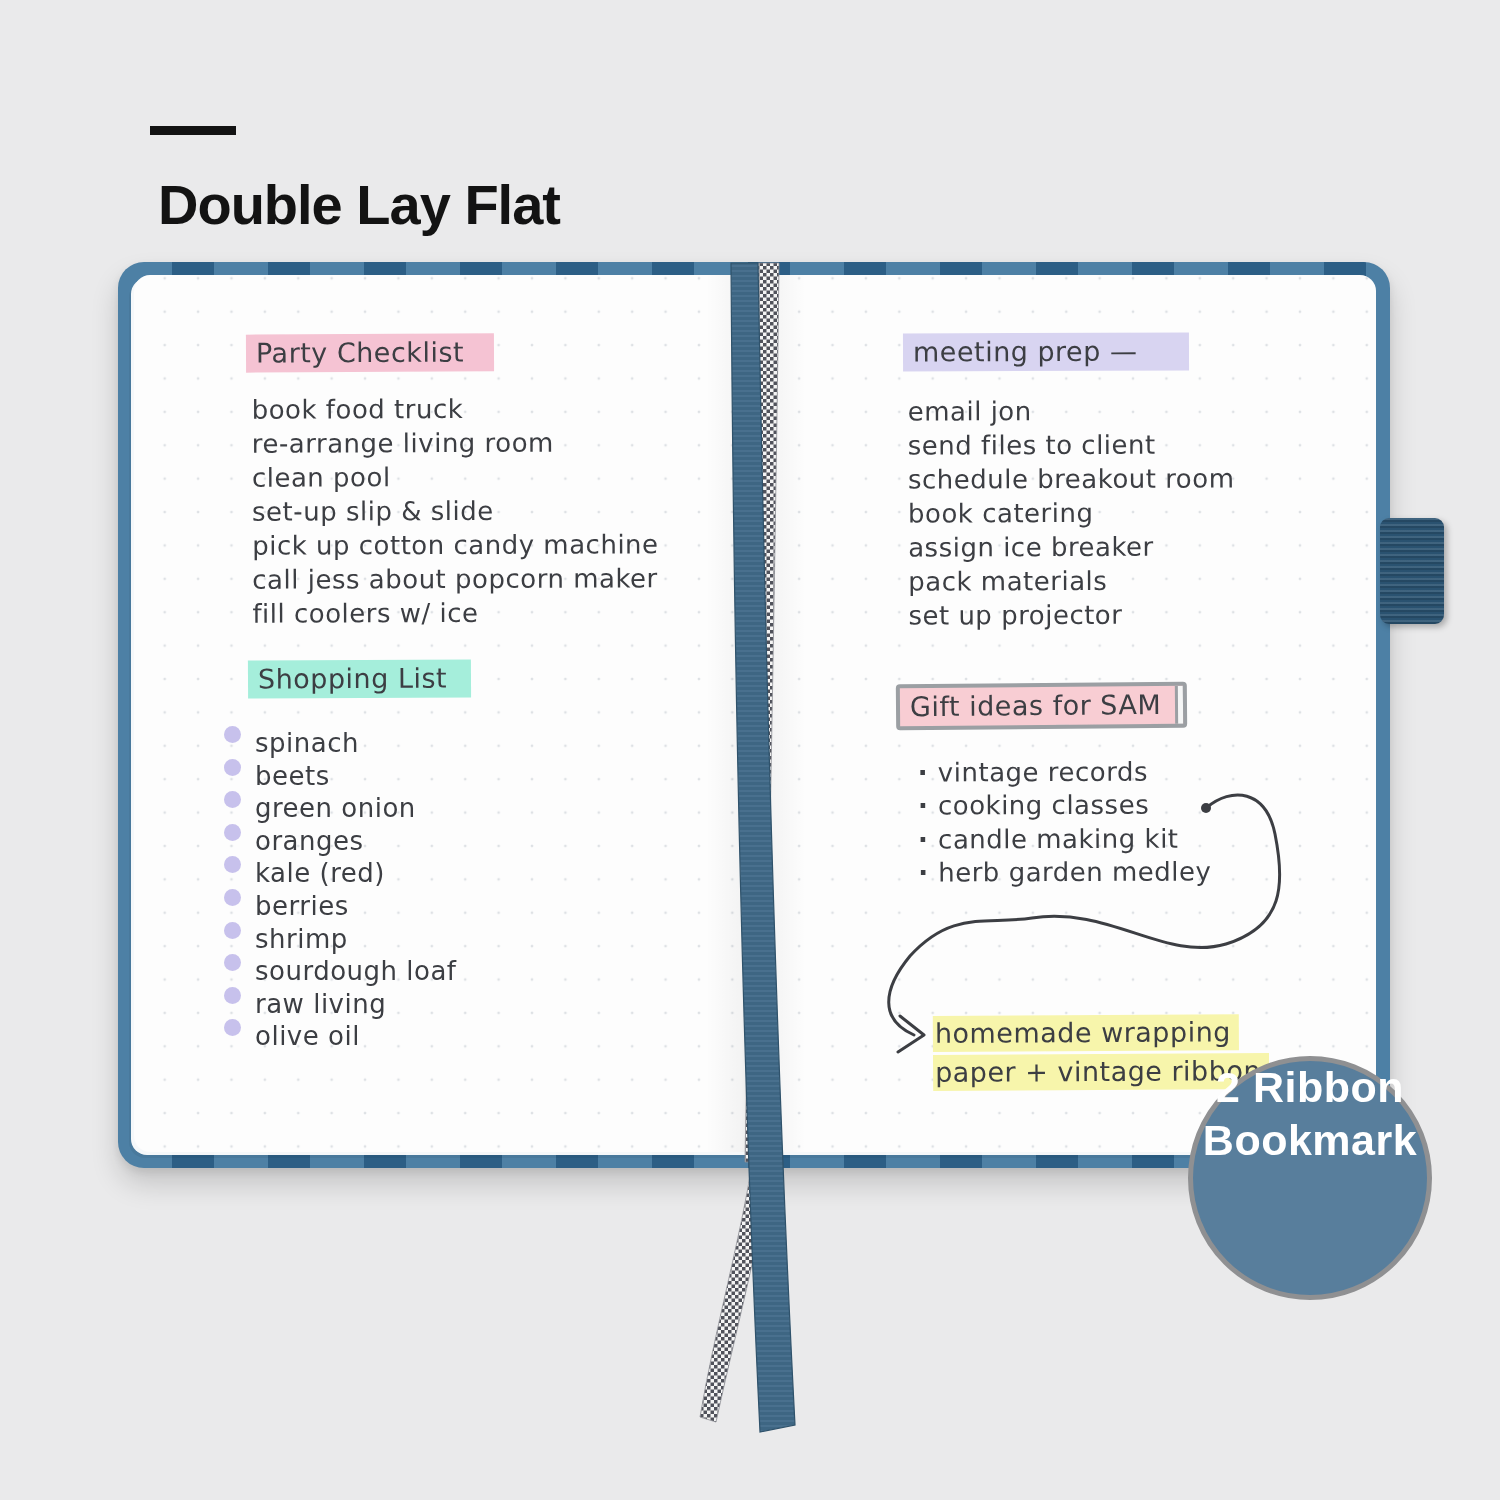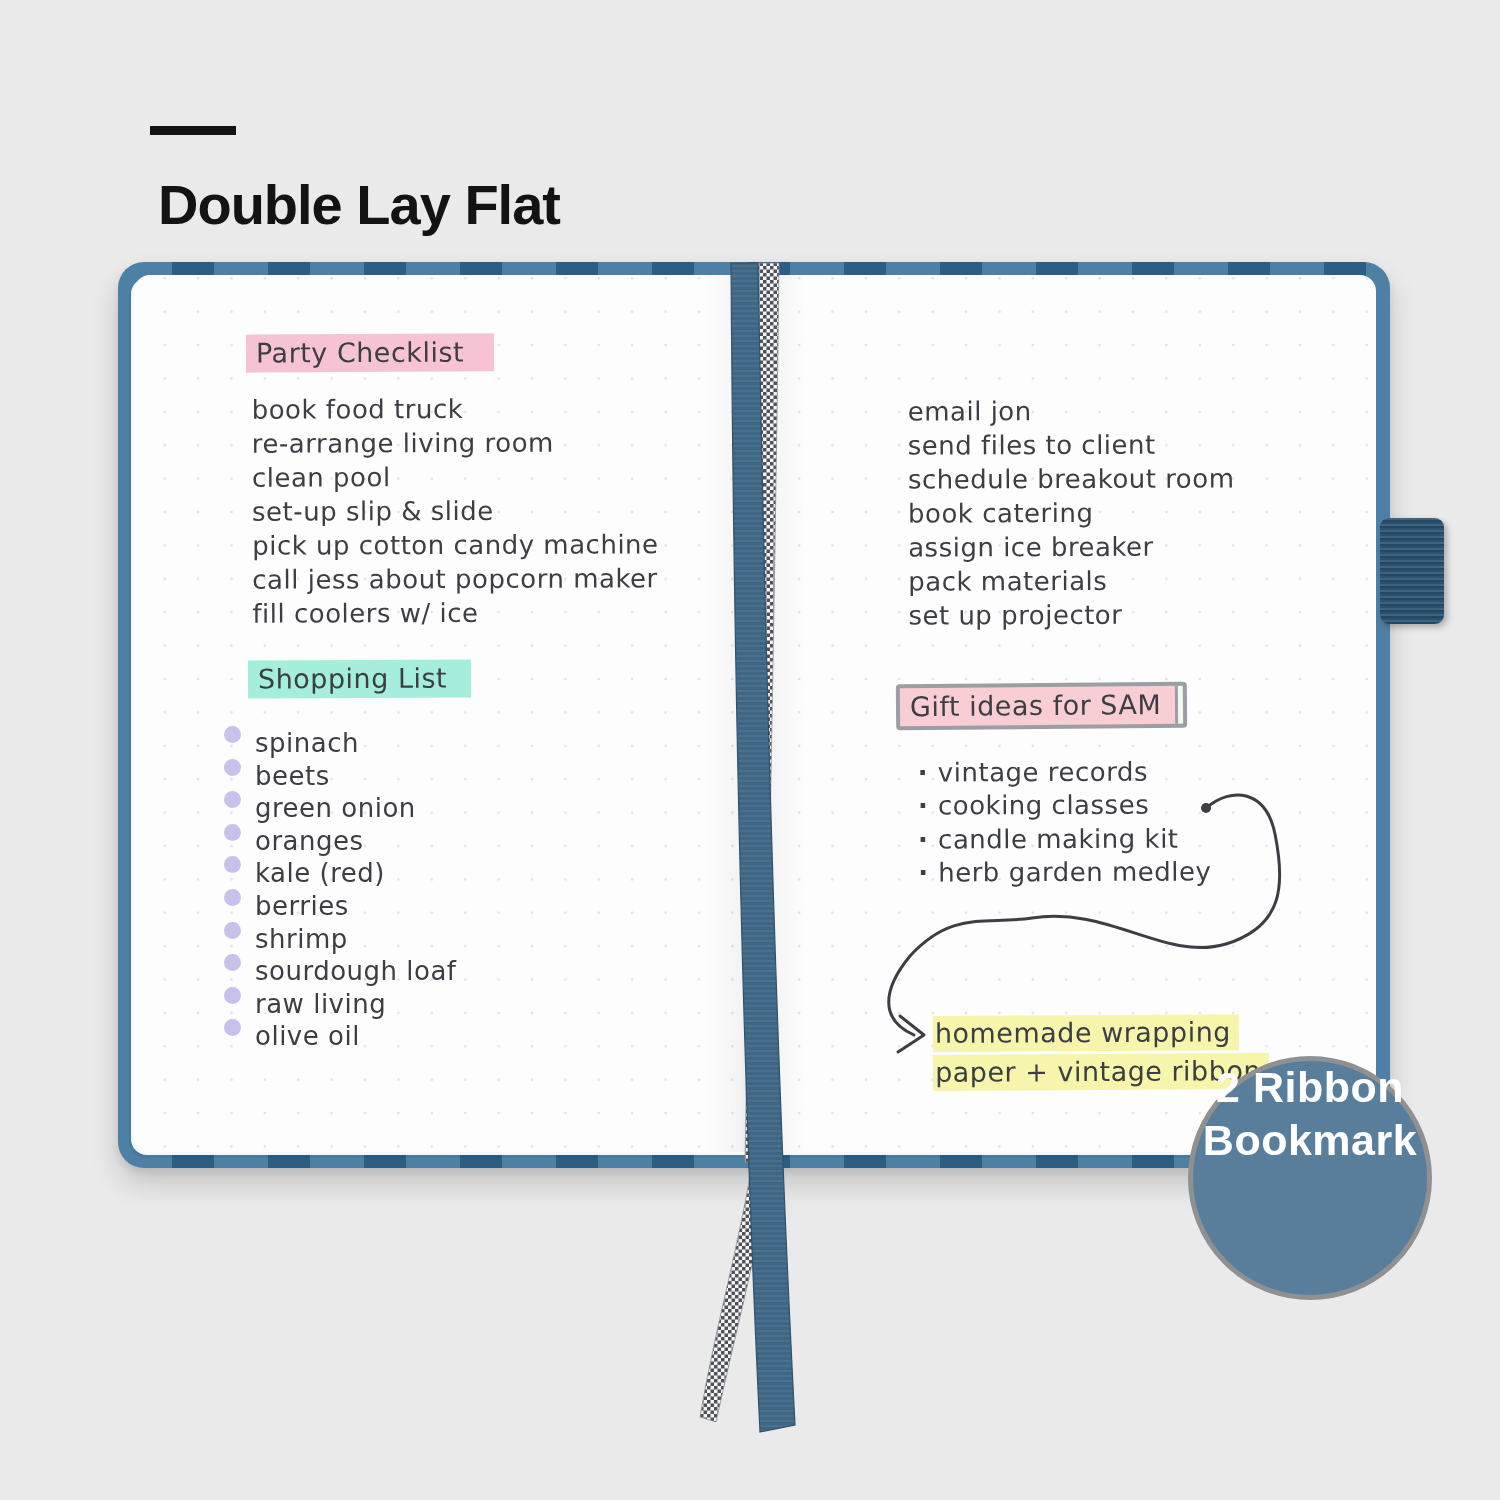--- a/index.html
+++ b/index.html
@@ -142,20 +142,23 @@
         <li>
           <span class="dot-bullet"></span>
           <span>raw living</span>
         </li>
         <li>
           <span class="dot-bullet"></span>
           <span>olive oil</span>
         </li>
       </ul>
 
+    <div class="group g-meeting-heading">
+      <span class="hand hl lavender">meeting prep —</span>
+    </div>
     <ul class="hand hand-list group g-meeting-list">
 
     <li><span>email jon</span></li>
         <li><span>send files to client</span></li>
         <li><span>schedule breakout room</span></li>
         <li><span>book catering</span></li>
         <li><span>assign ice breaker</span></li>
         <li><span>pack materials</span></li>
         <li><span>set up projector</span></li>
       </ul>

